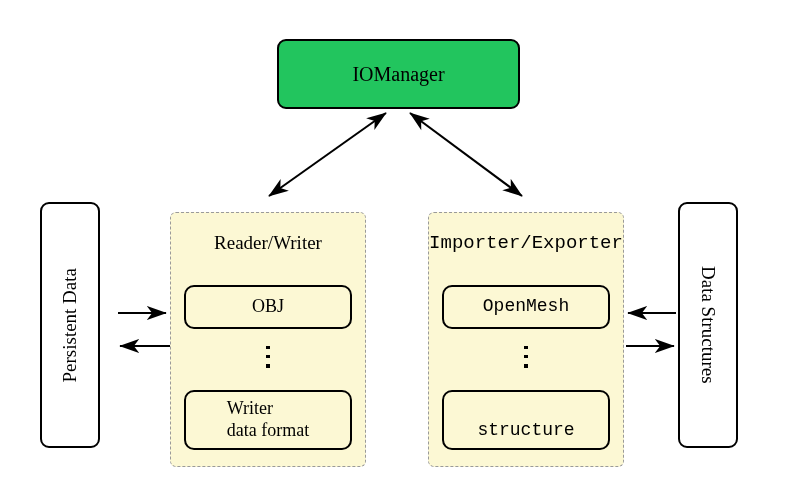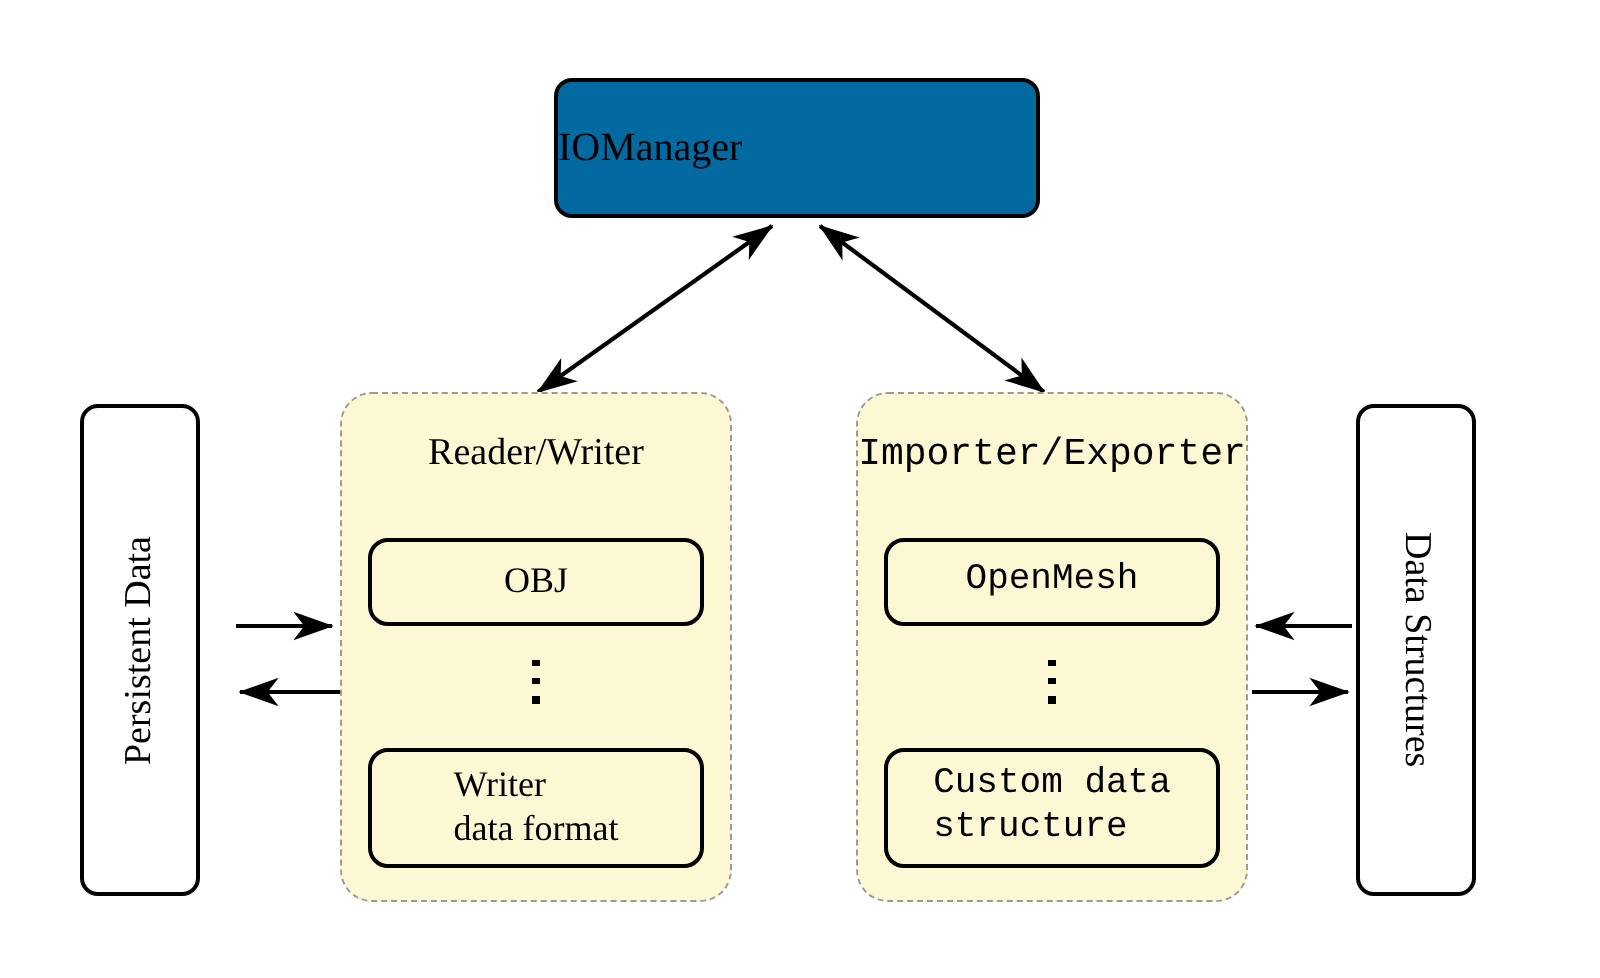--- a/index.html
+++ b/index.html
@@ -13,24 +13,24 @@
     height: 489px;
     background: #ffffff;
     font-family: "Liberation Serif", "DejaVu Serif", serif;
     overflow: hidden;
   }
   .node-box {
     position: absolute;
     box-sizing: border-box;
     border: 2.4px solid #000000;
     border-radius: 9px;
-    background: #0369a1;
-    display: flex;
-    align-items: center;
-    justify-content: flex-start;
+    background: #22c55e;
+    display: flex;
+    align-items: center;
+    justify-content: center;
     text-align: center;
   }
   #io-manager {
     left: 277px;
     top: 39px;
     width: 243px;
     height: 70px;
     font-size: 20px;
     color: #000000;
   }
@@ -67,22 +67,22 @@
     writing-mode: vertical-rl;
     font-size: 19px;
     white-space: nowrap;
     color: #000000;
   }
   .panel {
     position: absolute;
     box-sizing: border-box;
     background: #FCF8D4;
     border: 1.6px dashed #9a9a9a;
-    border-radius: 16px;
-    top: 196px;
+    border-radius: 6px;
+    top: 212px;
     height: 255px;
   }
   #panel-reader-writer { left: 170px; width: 196px; }
   #panel-importer-exporter { left: 428px; width: 196px; font-family: Liberation Mono, monospace; }
   .panel-title {
     position: absolute;
     top: 19px;
     left: 0;
     width: 100%;
     text-align: center;
@@ -203,19 +203,19 @@
     <div class="inner-box inner-top">
       <span>OpenMesh</span>
     </div>
     <div class="vdots">
       <i></i>
         <i></i>
         <i></i>
     </div>
     <div class="inner-box inner-bottom">
       <span>
-        <span>Custom data</span><br>
+        <br>
         <span>structure</span>
       </span>
     </div>
   </div>
 
 </div>
 
 </body></html>

